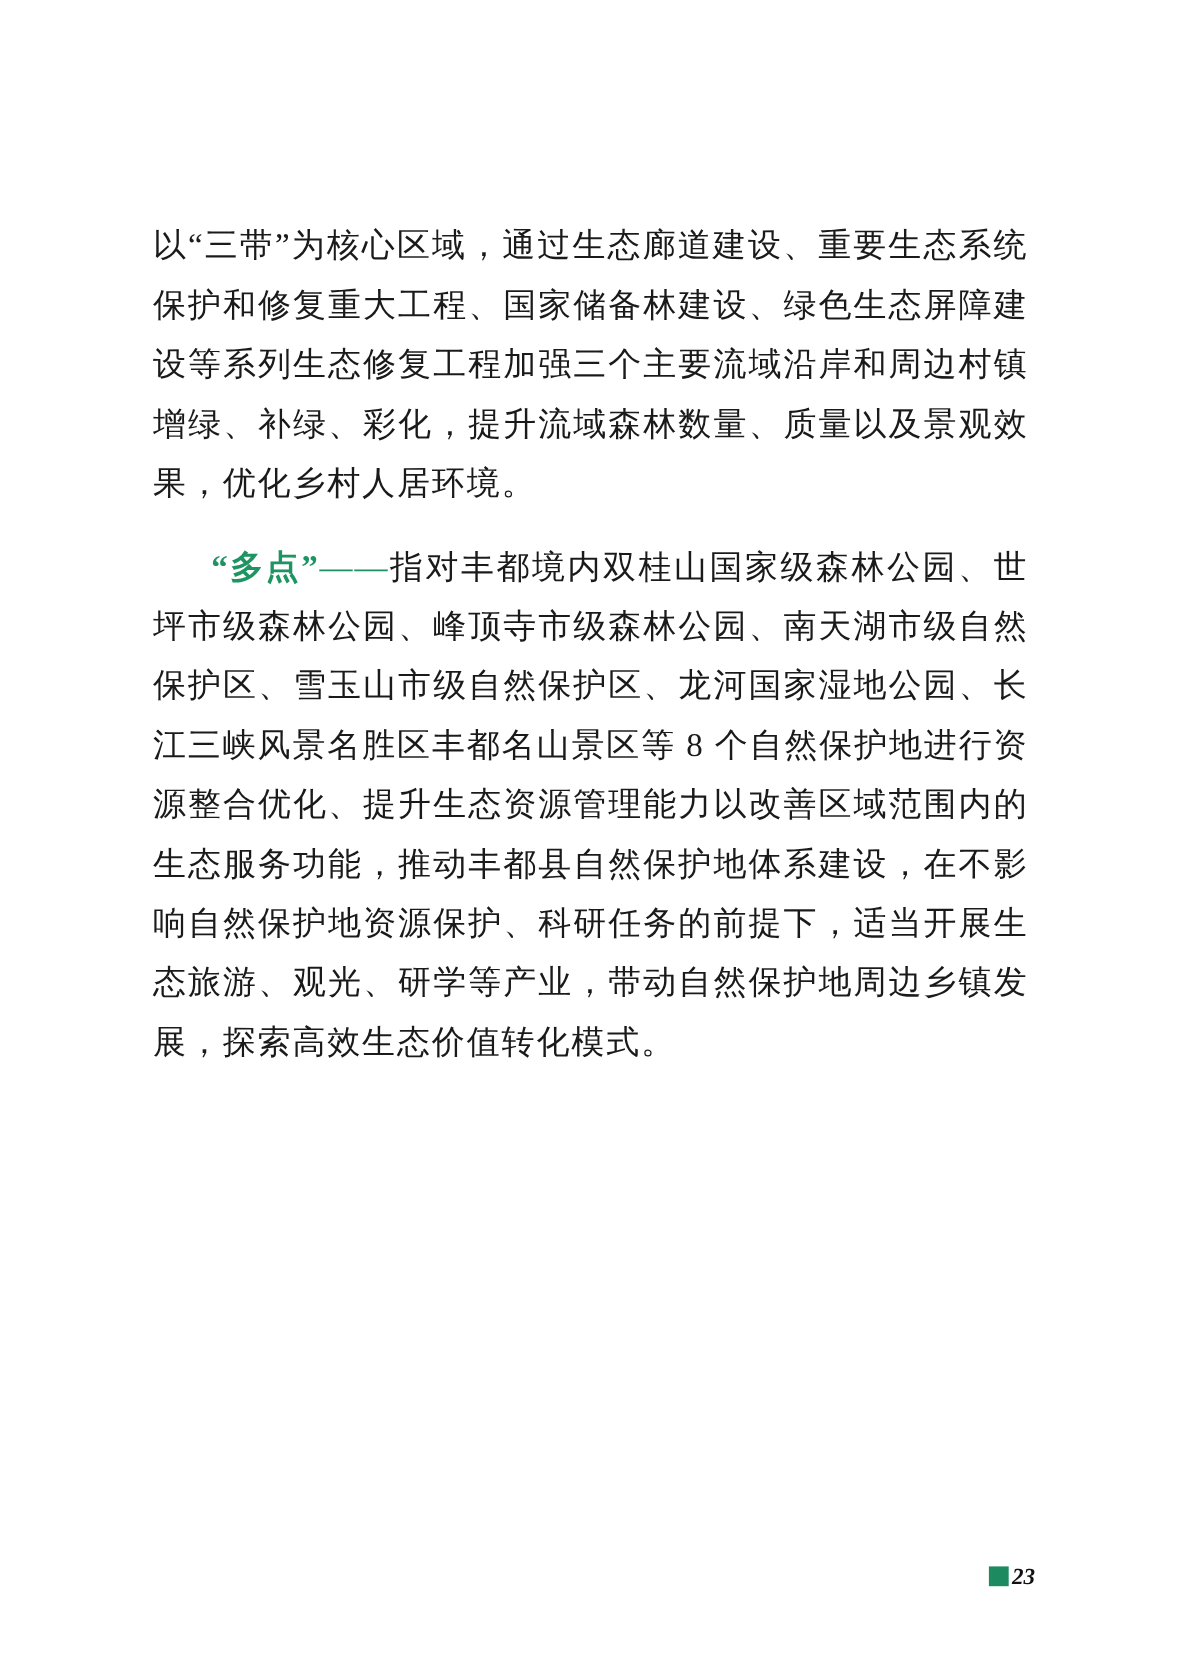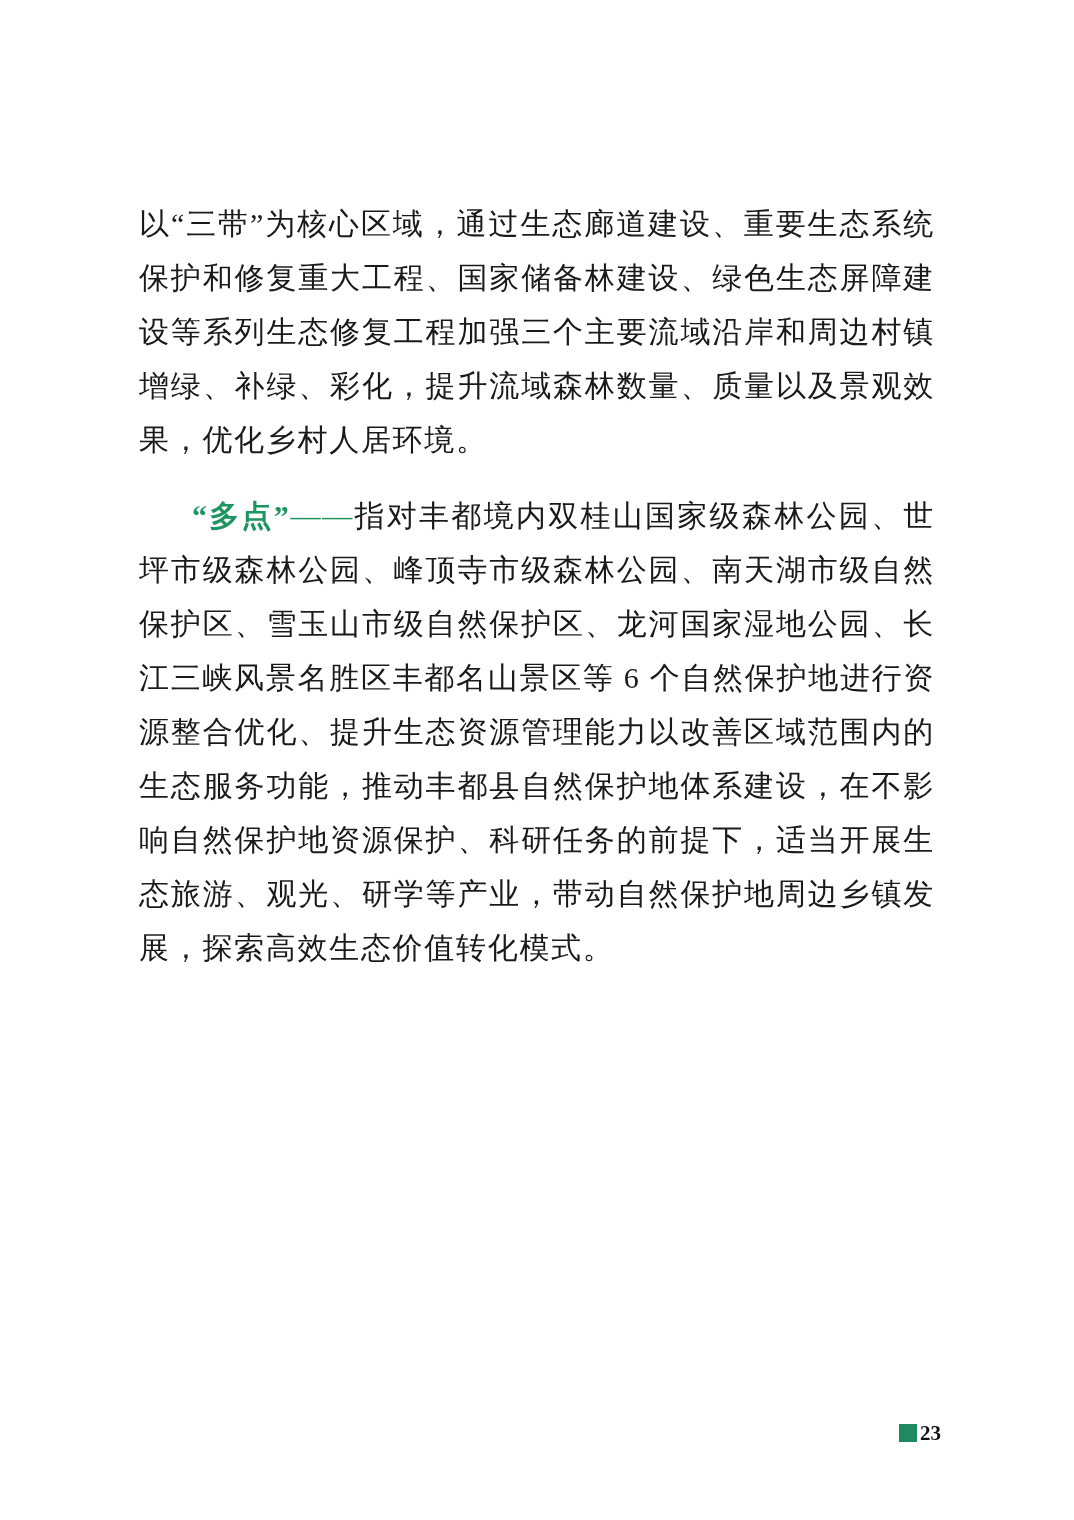--- a/index.html
+++ b/index.html
@@ -55,32 +55,33 @@
     height: 18px;
     background: var(--marker_green, #1e8a60);
     display: inline-block;
   }
   .page-number {
     font-size: 21px;
     font-weight: bold;
     color: #111111;
     font-family: "Liberation Serif", "DejaVu Serif", serif;
     line-height: 18px;
+    font-style: italic;
   }
 </style>
 </head>
 <body>
 
 <div class="page">
   <div class="content">
 
     <p class="para"><span>以“三带”为核心区域，通过生态廊道建设、重要生态系统保护和修复重大工程、国家储备林建设、绿色生态屏障建设等系列生态修复工程加强三个主要流域沿岸和周边村镇增绿、补绿、彩化，提升流域森林数量、质量以及景观效果，优化乡村人居环境。</span></p>
 
 
-    <p class="para indent space-before-lg"><span class="term">“多点”</span><span class="dash">——</span><span>指对丰都境内双桂山国家级森林公园、世坪市级森林公园、峰顶寺市级森林公园、南天湖市级自然保护区、雪玉山市级自然保护区、龙河国家湿地公园、长江三峡风景名胜区丰都名山景区等 6 个自然保护地进行资源整合优化、提升生态资源管理能力以改善区域范围内的生态服务功能，推动丰都县自然保护地体系建设，在不影响自然保护地资源保护、科研任务的前提下，适当开展生态旅游、观光、研学等产业，带动自然保护地周边乡镇发展，探索高效生态价值转化模式。</span></p>
+    <p class="para indent space-before-lg"><span class="term">“多点”</span><span class="dash">——</span><span>指对丰都境内双桂山国家级森林公园、世坪市级森林公园、峰顶寺市级森林公园、南天湖市级自然保护区、雪玉山市级自然保护区、龙河国家湿地公园、长江三峡风景名胜区丰都名山景区等 8 个自然保护地进行资源整合优化、提升生态资源管理能力以改善区域范围内的生态服务功能，推动丰都县自然保护地体系建设，在不影响自然保护地资源保护、科研任务的前提下，适当开展生态旅游、观光、研学等产业，带动自然保护地周边乡镇发展，探索高效生态价值转化模式。</span></p>
 
   </div>
 
   <div class="page-footer">
     <span class="page-marker"></span>
     <span class="page-number">23</span>
   </div>
 </div>
 
 </body></html>

